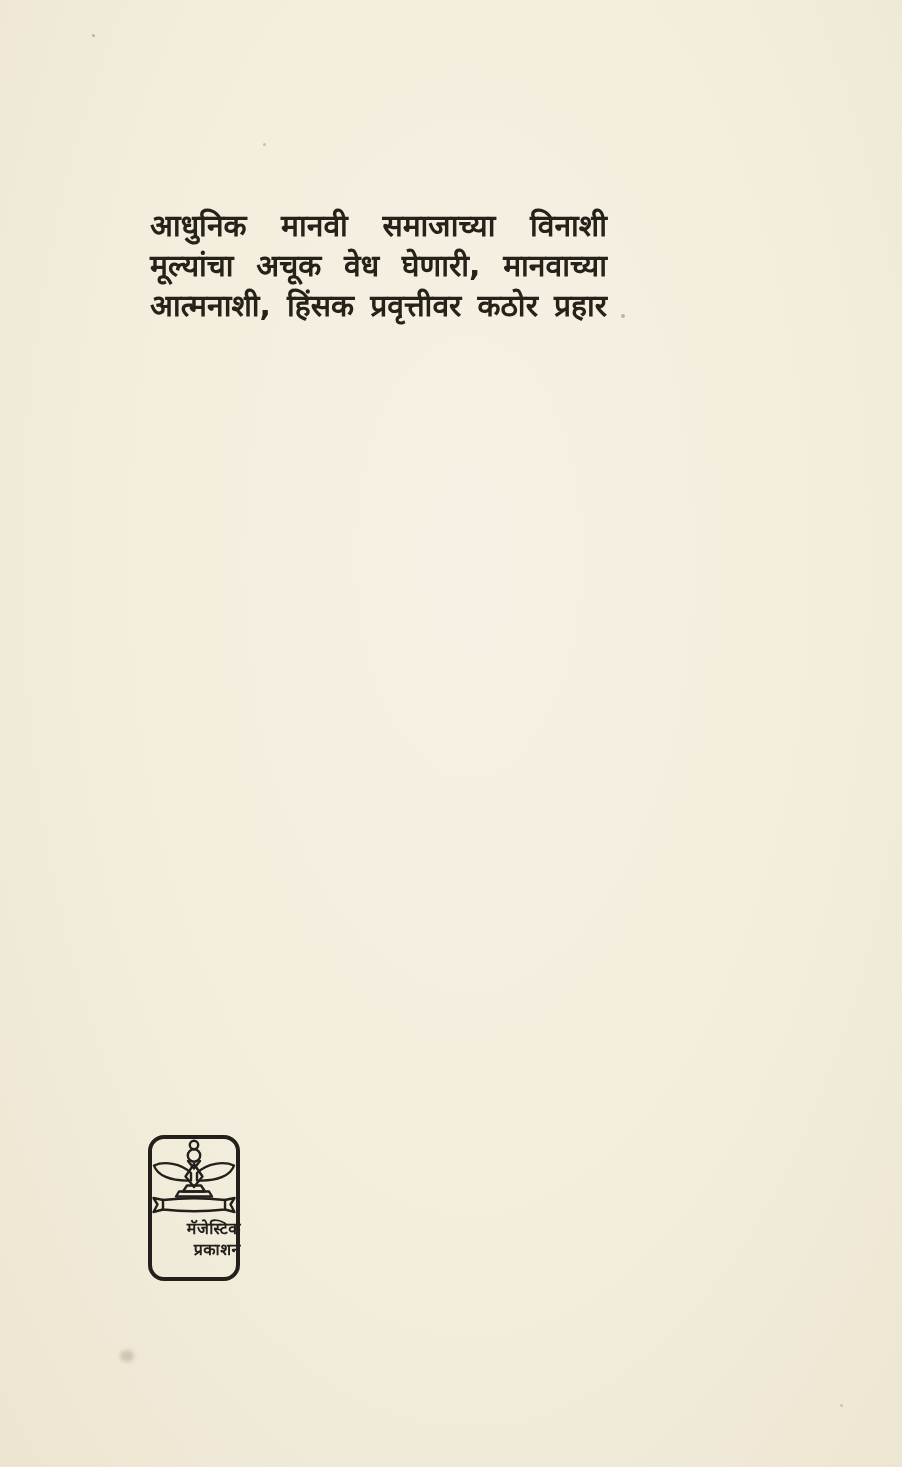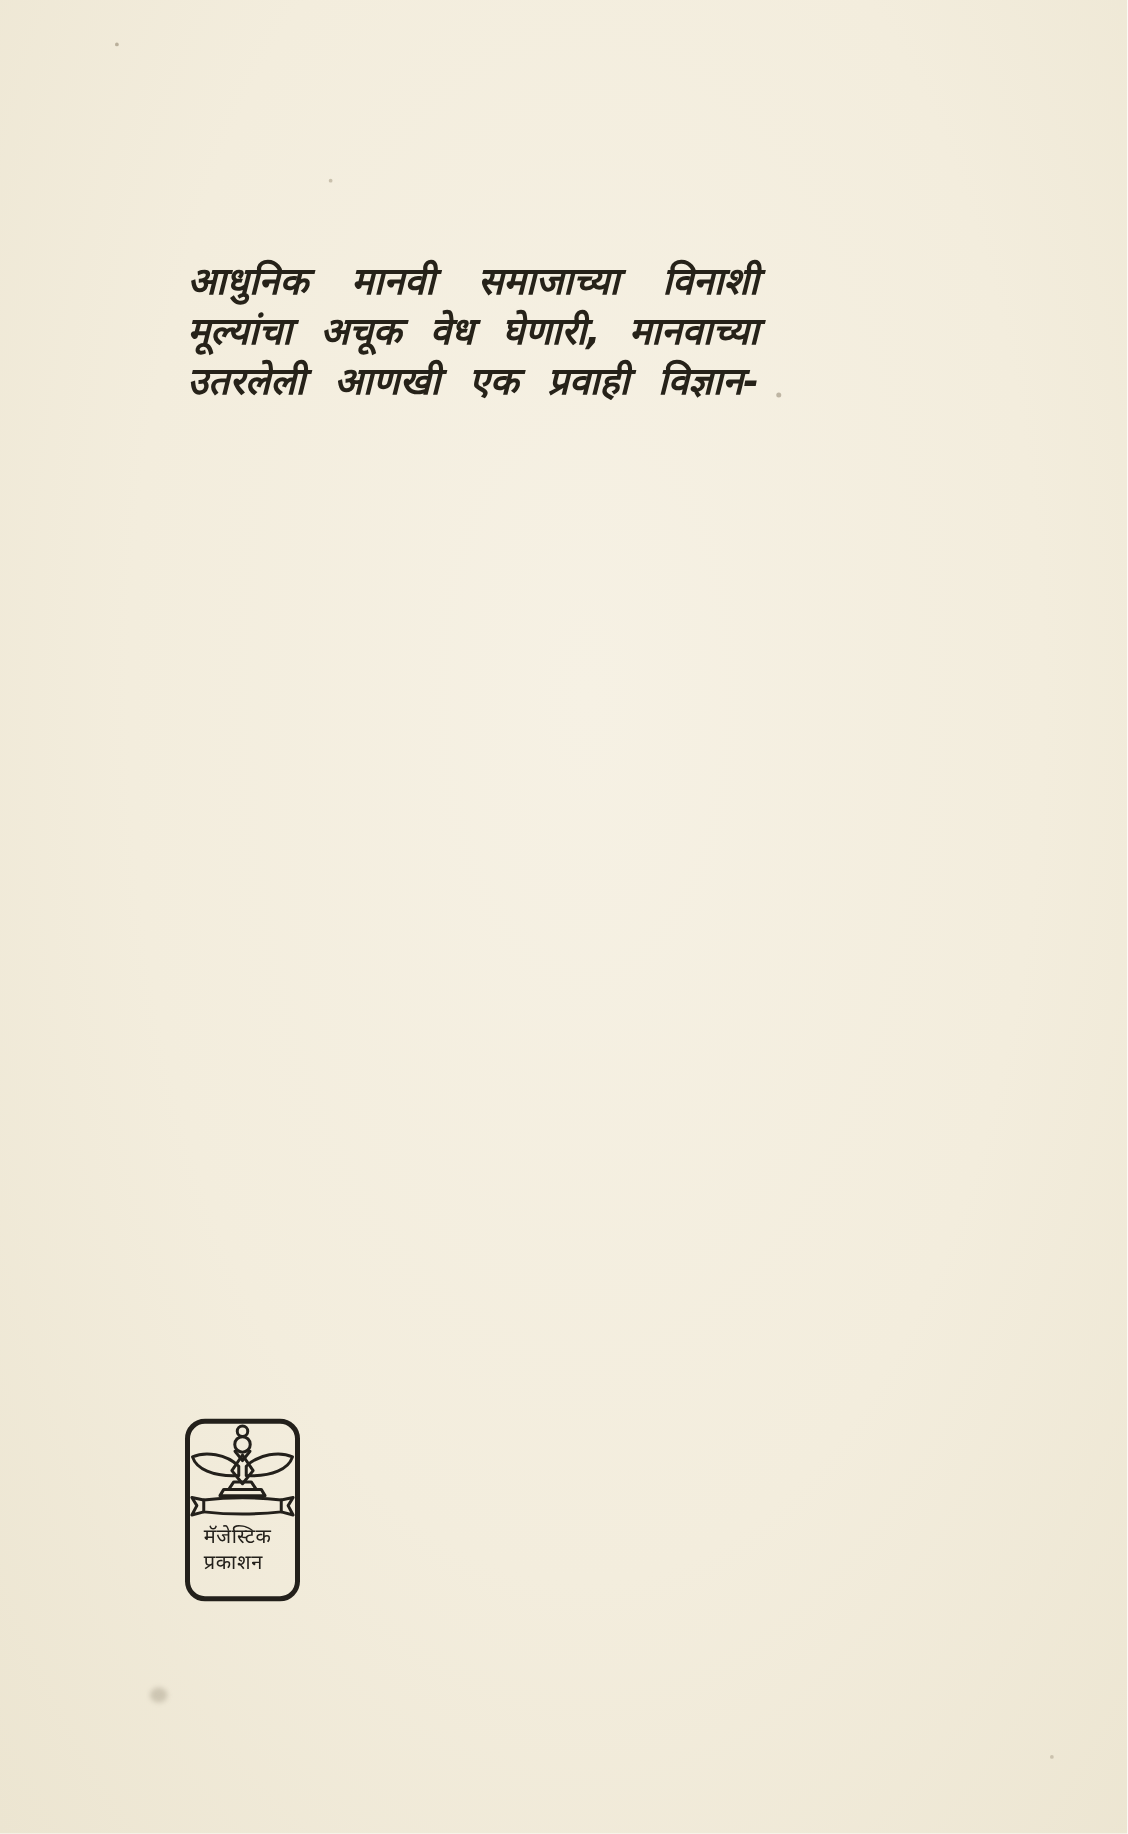--- a/index.html
+++ b/index.html
@@ -19,21 +19,20 @@
   
   .blurb {
     position: absolute;
     left: 150px;
     top: 206px;
     width: 457px;
     font-weight: bold;
     font-size: 30px;
     line-height: 40px;
     color: #262219;
-    font-style: italic;
   }
   .blurb .line {
     width: 100%;
     white-space: nowrap;
   }
   .blurb .line.just {
     white-space: normal;
     text-align: justify;
     text-align-last: justify;
   }
@@ -46,25 +45,25 @@
     width: 94px;
     height: 148px;
   }
   .logo svg {
     position: absolute;
     inset: 0;
     display: block;
   }
   .logo-text {
     position: absolute;
-    left: 16px;
+    left: 0;
     top: 84px;
     width: 100%;
-    text-align: left;
-    font-weight: normal;
+    text-align: right;
+    font-weight: bold;
     font-size: 16px;
     line-height: 21px;
     letter-spacing: 0.5px;
     color: #23201b;
   }
 
   
   .speck {
     position: absolute;
     border-radius: 50%;
@@ -77,21 +76,21 @@
   .speck.s5 { left: 840px; top: 1404px; width: 3px; height: 3px; background: rgba(150,138,114,0.4); }
 </style>
 </head>
 <body>
 
 <div class="page">
 
   <div class="blurb">
     <div class="line just">आधुनिक मानवी समाजाच्या विनाशी</div>
     <div class="line just">मूल्यांचा अचूक वेध घेणारी, मानवाच्या</div>
-    <div class="line just">उतरलेली आणखी एक प्रवाही विज्ञान-</div>
+    <div class="line just">आत्मनाशी, हिंसक प्रवृत्तीवर कठोर प्रहार</div>
   </div>
 
   <div class="logo">
     <svg viewBox="0 0 94 148" width="94" height="148" fill="none" stroke="#23201b" stroke-linejoin="round" stroke-linecap="round">
 
       <rect x="3" y="3" width="88" height="142" rx="14" stroke-width="4"></rect>
 
       <circle cx="47" cy="11" r="4.2" stroke-width="2.4"></circle>
       <circle cx="47" cy="21.5" r="6.2" stroke-width="2.4"></circle>
       <path d="M41 27 L47 34.5 L53 27" stroke-width="2.4"></path>

